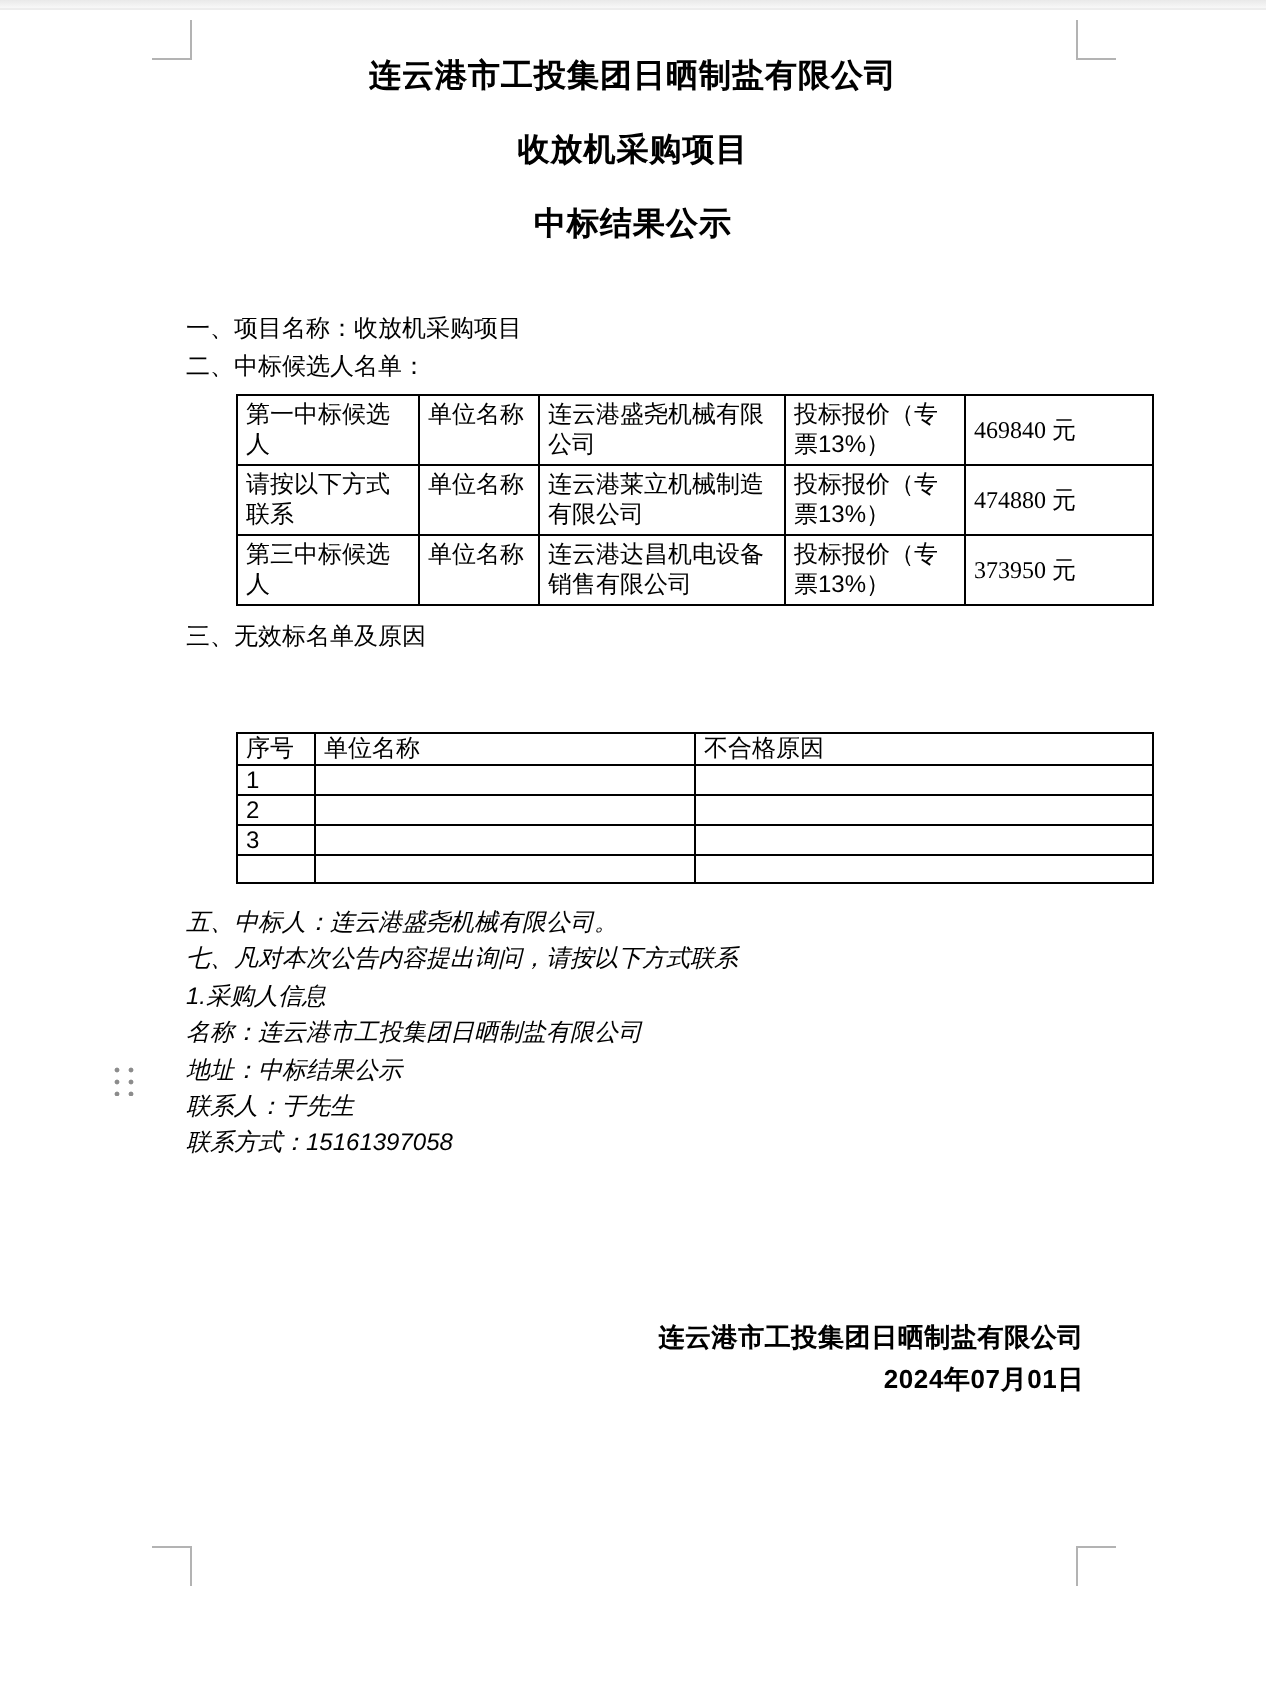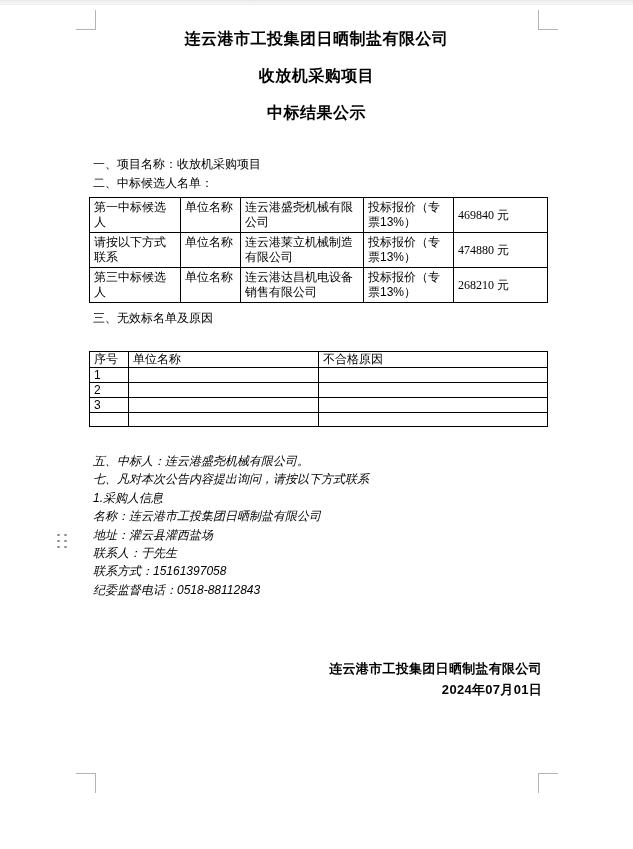--- a/index.html
+++ b/index.html
@@ -23,29 +23,29 @@
 
   .titles{position:absolute;left:0;top:31px;width:633px;text-align:center;}
   .titles .t{font-size:16px;font-weight:bold;line-height:16px;margin-bottom:21px;letter-spacing:0.5px;}
 
   .body-text{font-size:12px;line-height:14px;}
 
   .p1{position:absolute;left:93px;top:157px;}
   .p2{position:absolute;left:93px;top:176px;}
   .p3{position:absolute;left:93px;top:311px;}
 
-  table{border-collapse:collapse;table-layout:fixed;}
+  table{border-collapse:collapse;table-layout:fixed;margin-left:29px;}
   td,th{border:1px solid #000;font-size:12px;font-weight:normal;text-align:left;
         padding:2px 4px;vertical-align:top;line-height:15px;overflow:hidden;}
 
   .bid-table{position:absolute;left:89px;top:197px;width:458px;}
   .bid-table td{height:27px;}
   .bid-table .amount{vertical-align:middle;font-family:Liberation Serif, serif;}
 
-  .invalid-table{position:absolute;left:89px;top:351px;width:458px;}
+  .invalid-table{position:absolute;left:89px;top:366px;width:458px;}
   .invalid-table td,.invalid-table th{padding:0px 4px;line-height:14px;}
   .invalid-table .hrow td{height:15px;}
   .invalid-table .drow td{height:13px;}
 
   .lower{position:absolute;left:93px;top:452px;width:455px;font-style:italic;}
   .lower .ln{font-size:12px;line-height:18.4px;}
 
   .handle-dots{
     position:absolute;left:54px;top:531px;width:13px;height:17px;
     background-image:radial-gradient(circle,#8c8c8c 1px,transparent 1.4px);
@@ -95,21 +95,21 @@
       <td>单位名称</td>
       <td>连云港莱立机械制造有限公司</td>
       <td>投标报价（专票13%）</td>
       <td class="amount">474880 元</td>
     </tr>
     <tr>
       <td>第三中标候选人</td>
       <td>单位名称</td>
       <td>连云港达昌机电设备销售有限公司</td>
       <td>投标报价（专票13%）</td>
-      <td class="amount">268210 元</td>
+      <td class="amount">373950 元</td>
     </tr>
   </tbody>
 </table>
 
 <div class="body-text p3">三、无效标名单及原因</div>
 
 <table class="invalid-table">
   <colgroup>
       <col style="width:39px">
       <col style="width:190px">
@@ -142,24 +142,23 @@
       <td></td>
     </tr>
   </tbody>
 </table>
 
 <div class="lower">
   <div class="ln">五、中标人：连云港盛尧机械有限公司。</div>
   <div class="ln">七、凡对本次公告内容提出询问，请按以下方式联系</div>
   <div class="ln">1.采购人信息</div>
   <div class="ln">名称：连云港市工投集团日晒制盐有限公司</div>
-  <div class="ln">地址：灌云县灌西盐场</div>
+  <div class="ln">地址：中标结果公示</div>
   <div class="ln">联系人：于先生</div>
   <div class="ln">联系方式：15161397058</div>
-  <div class="ln">纪委监督电话：0518-88112843</div>
 </div>
 
 <div class="handle-dots"></div>
 
 <div class="signature">
   <div>连云港市工投集团日晒制盐有限公司</div>
   <div>2024年07月01日</div>
 </div>
 
 </body></html>

